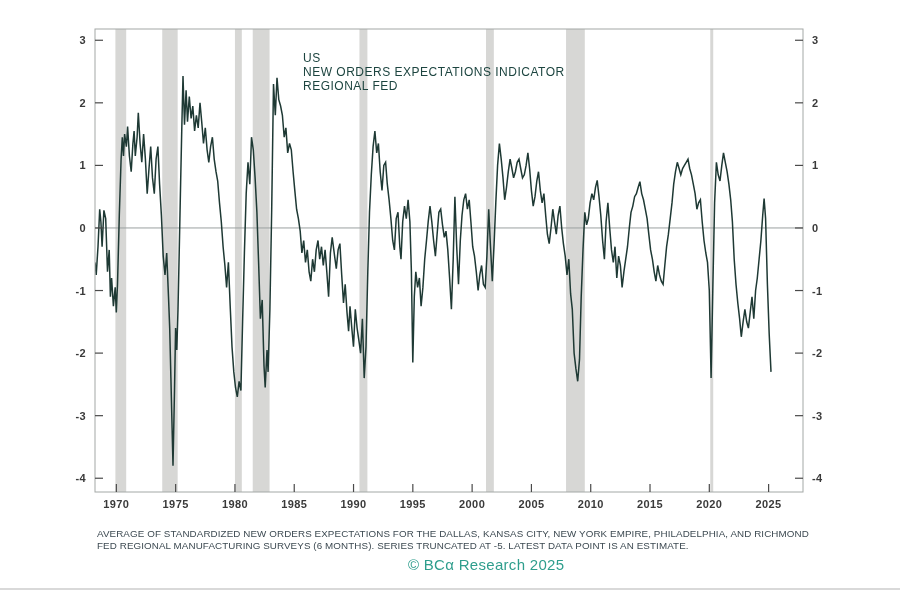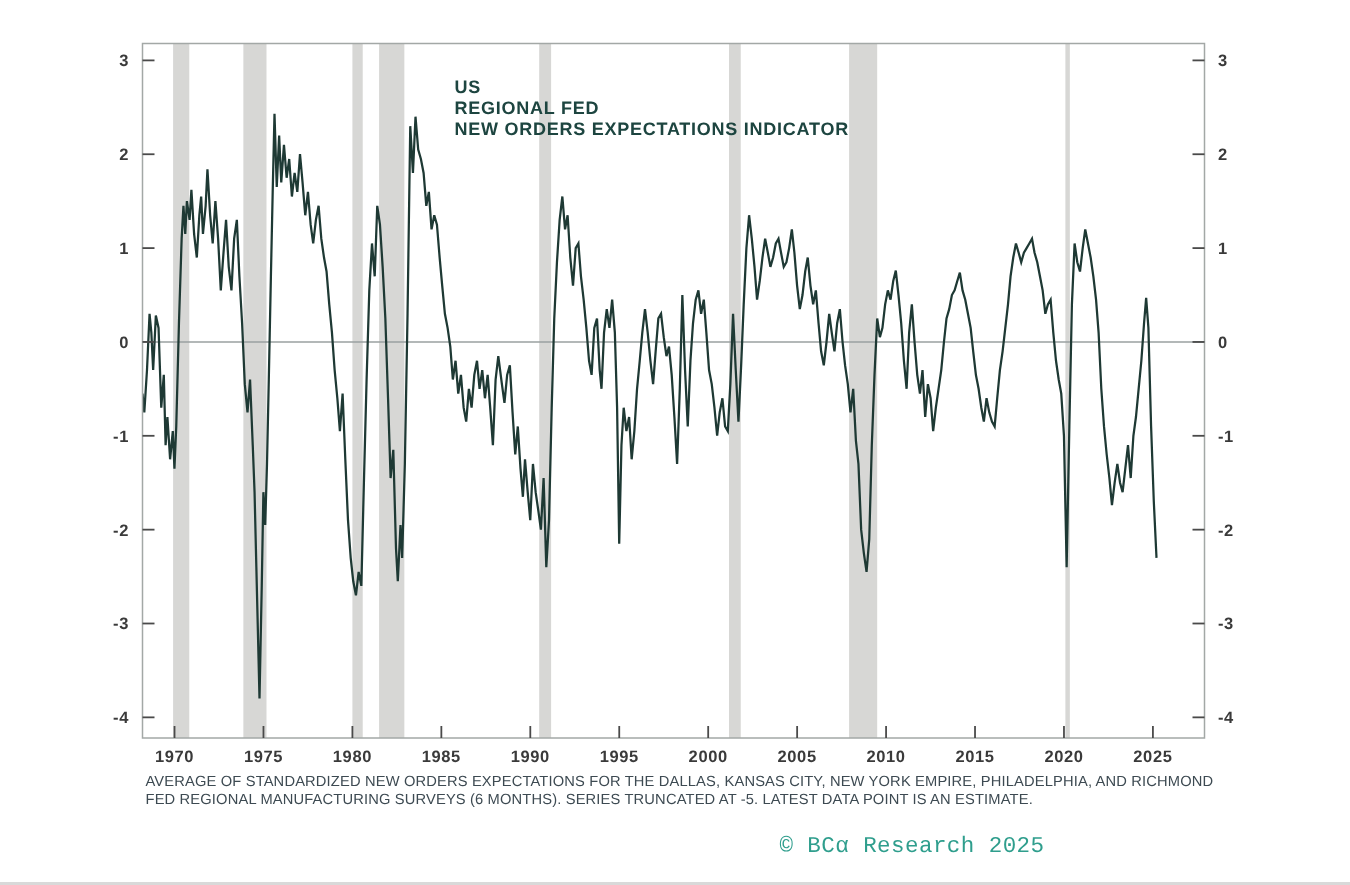--- a/index.html
+++ b/index.html
@@ -2,31 +2,31 @@
 <html><head>
 <meta charset="utf-8">
 <style>
   html,body{margin:0;padding:0;background:#fff;}
   .page{
     position:relative;width:900px;height:590px;background:#ffffff;overflow:hidden;
     font-family:"Liberation Sans",sans-serif;
   }
   .chart-title{
     position:absolute;left:303px;top:51px;
-    font-size:12px;font-weight:700;line-height:14px;letter-spacing:.5px;
+    font-size:12px;font-weight:400;line-height:14px;letter-spacing:.5px;
     color:#1d4540;
   }
   .footnote{
     position:absolute;left:97px;top:516px;
     font-size:9.8px;line-height:12.4px;letter-spacing:.1px;
     color:#3d4a52;white-space:nowrap;font-weight:400;
   }
   .copyright{
-    position:absolute;right:92px;top:556px;width:400px;text-align:center;
-    font-family:Liberation Mono, monospace;font-size:15px;letter-spacing:.3px;
+    position:absolute;right:92px;top:556px;width:400px;text-align:left;
+    font-family:Liberation Sans, sans-serif;font-size:15px;letter-spacing:.3px;
     color:#2f9e8d;
   }
   .bottom-edge{
     position:absolute;left:0;bottom:0;width:100%;height:2px;background:#d9d9d9;
   }
   svg text{font-family:"Liberation Sans",sans-serif;}
 </style>
 </head>
 <body>
 
@@ -102,25 +102,25 @@
       <line x1="650.0150753768834" y1="484" x2="650.0150753768834" y2="492" stroke="#4a4a4a" stroke-width="1.2"></line>
       <text x="650.0150753768834" y="508" text-anchor="middle" font-size="11" font-weight="700" letter-spacing="0.4" fill="#3a3a3a">2015</text>
       <line x1="709.3115577889437" y1="484" x2="709.3115577889437" y2="492" stroke="#4a4a4a" stroke-width="1.2"></line>
       <text x="709.3115577889437" y="508" text-anchor="middle" font-size="11" font-weight="700" letter-spacing="0.4" fill="#3a3a3a">2020</text>
       <line x1="768.608040201004" y1="484" x2="768.608040201004" y2="492" stroke="#4a4a4a" stroke-width="1.2"></line>
       <text x="768.608040201004" y="508" text-anchor="middle" font-size="11" font-weight="700" letter-spacing="0.4" fill="#3a3a3a">2025</text>
     </svg>
 
   <div class="chart-title" style="color: rgb(29, 69, 64);">
     <div>US</div>
+    <div>NEW ORDERS EXPECTATIONS INDICATOR</div>
     <div>REGIONAL FED</div>
-    <div>NEW ORDERS EXPECTATIONS INDICATOR</div>
   </div>
 
-  <div class="footnote" style="color: rgb(61, 74, 82);">
+  <div class="footnote" style="color: rgb(61, 74, 82); margin-top: 12px;">
     <div>AVERAGE OF STANDARDIZED NEW ORDERS EXPECTATIONS FOR THE DALLAS, KANSAS CITY, NEW YORK EMPIRE, PHILADELPHIA, AND RICHMOND</div>
     <div>FED REGIONAL MANUFACTURING SURVEYS (6 MONTHS). SERIES TRUNCATED AT -5. LATEST DATA POINT IS AN ESTIMATE.</div>
   </div>
 
   <div class="copyright" style="color: rgb(47, 158, 141);">© BCα Research 2025</div>
 
   <div class="bottom-edge"></div>
 </div>
 
 </body></html>

